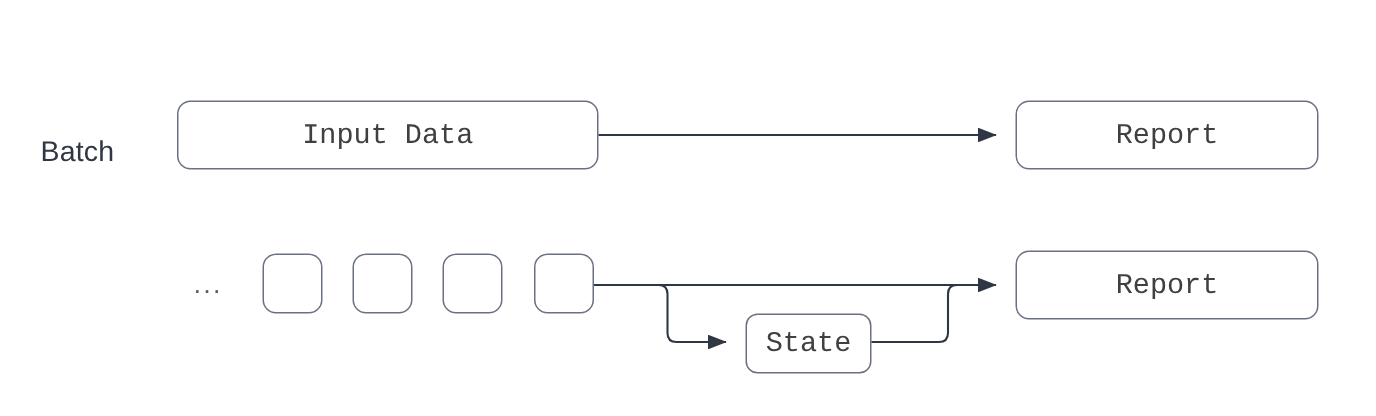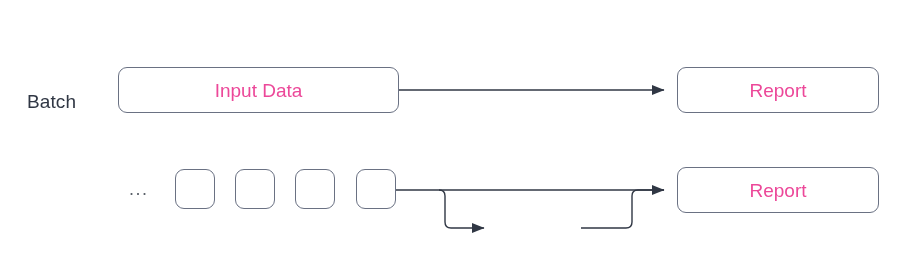--- a/index.html
+++ b/index.html
@@ -42,23 +42,24 @@
 
   .node {
     position: absolute;
     box-sizing: border-box;
     background: #ffffff;
     border: 1px solid #6a7183;
     border-radius: 9px;
     display: flex;
     align-items: center;
     justify-content: center;
-    color: #ec4899;
+    color: #404040;
     font-size: 19px;
     line-height: 19px;
+    font-family: Liberation Mono, monospace;
   }
 
   
   #node-input-data {
     left: 118px;
     top: 67px;
     width: 281px;
     height: 46px;
   }
   #node-report-batch {
@@ -119,20 +120,21 @@
 
   <div class="node" id="node-input-data">Input Data</div>
 
   <div class="node" id="node-report-batch">Report</div>
 
   <div class="micro-batch" id="micro-batch-1"></div>
   <div class="micro-batch" id="micro-batch-2"></div>
   <div class="micro-batch" id="micro-batch-3"></div>
   <div class="micro-batch" id="micro-batch-4"></div>
 
+  <div class="node" id="node-state">State</div>
 
   <div class="node" id="node-report-stream">Report</div>
 
   <svg class="connector-layer" viewBox="0 0 917 277">
     <defs>
       <marker id="arrowhead" markerWidth="9" markerHeight="7" refX="8.6" refY="3.5" orient="auto" markerUnits="strokeWidth">
         <path d="M0,0 L9,3.5 L0,7 Z" fill="#303744"></path>
       </marker>
     </defs>
 

